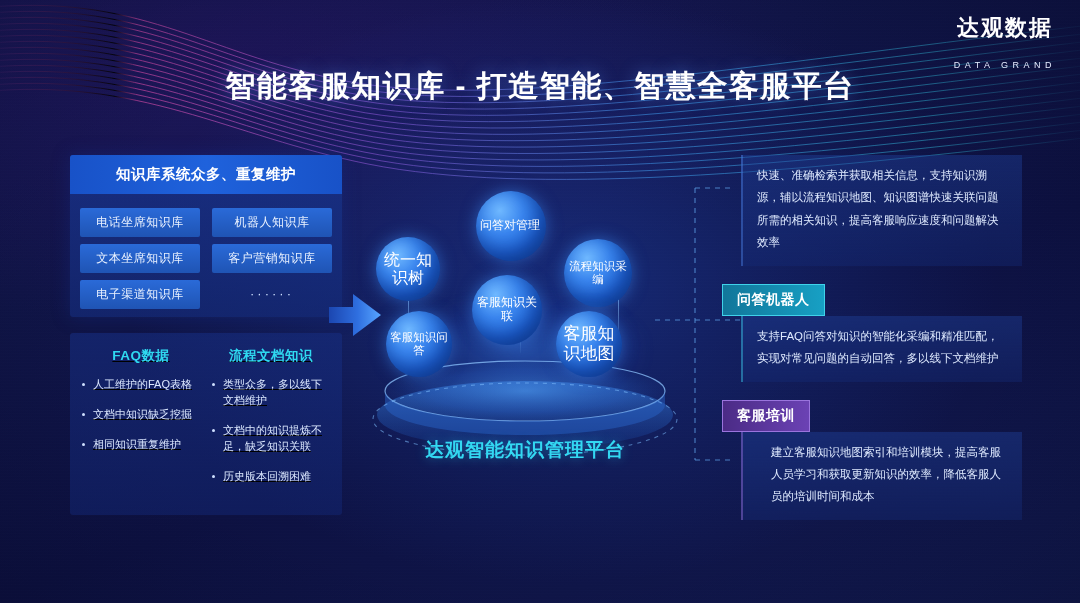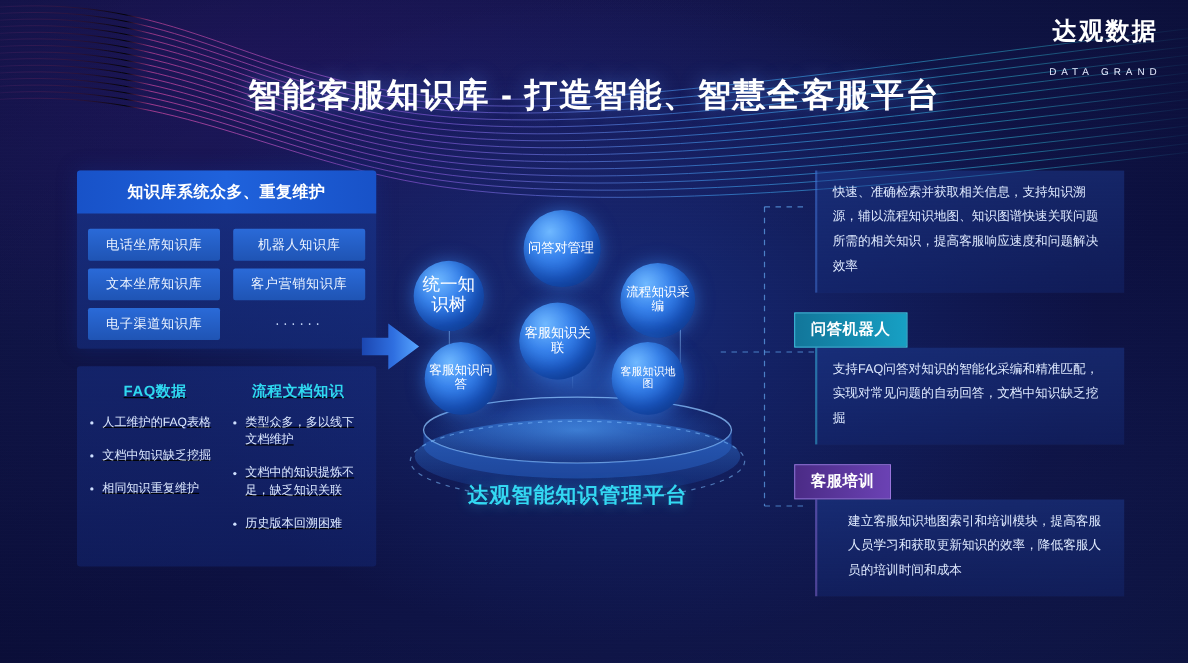--- a/index.html
+++ b/index.html
@@ -279,21 +279,21 @@
     </div>
   <div class="node" style="left:204px; top:64px;  width:68px; height:68px; font-size:11.5px;">
       <span>流程知识采编</span>
     </div>
   <div class="node" style="left:26px;  top:136px; width:66px; height:66px; font-size:11.5px;">
       <span>客服知识问答</span>
     </div>
   <div class="node" style="left:112px; top:100px; width:70px; height:70px; font-size:12px;">
       <span>客服知识关联</span>
     </div>
-  <div class="node" style="left:196px; top:136px; width:66px; height:66px; font-size:10px;">
+  <div class="node" style="left:196px; top:136px; width:66px; height:66px; font-size:17px;">
       <span>客服知识地图</span>
     </div>
 </div>
 
 <div class="platform-label">达观智能知识管理平台</div>
 
 <svg class="connectors" viewBox="0 0 90 330">
   <g fill="none" stroke="#5fa0e8" stroke-opacity="0.75" stroke-width="1.1" stroke-dasharray="5 5">
     <path d="M40,28 L78,28"></path>
     <path d="M40,28 L40,300"></path>
@@ -303,20 +303,20 @@
 </svg>
 
 <div class="right-col">
 
   <div class="info-card">
     <div class="card-body">快速、准确检索并获取相关信息，支持知识溯源，辅以流程知识地图、知识图谱快速关联问题所需的相关知识，提高客服响应速度和问题解决效率</div>
   </div>
 
   <div class="info-card">
     <div class="card-head cyan">问答机器人</div>
-    <div class="card-body cyan-edge">支持FAQ问答对知识的智能化采编和精准匹配，实现对常见问题的自动回答，文档中知识缺乏挖掘</div>
+    <div class="card-body cyan-edge">支持FAQ问答对知识的智能化采编和精准匹配，实现对常见问题的自动回答，多以线下文档维护</div>
   </div>
 
   <div class="info-card">
     <div class="card-head purple">客服培训</div>
     <div class="card-body purple-edge">建立客服知识地图索引和培训模块，提高客服人员学习和获取更新知识的效率，降低客服人员的培训时间和成本</div>
   </div>
 </div>
 
 </body></html>

